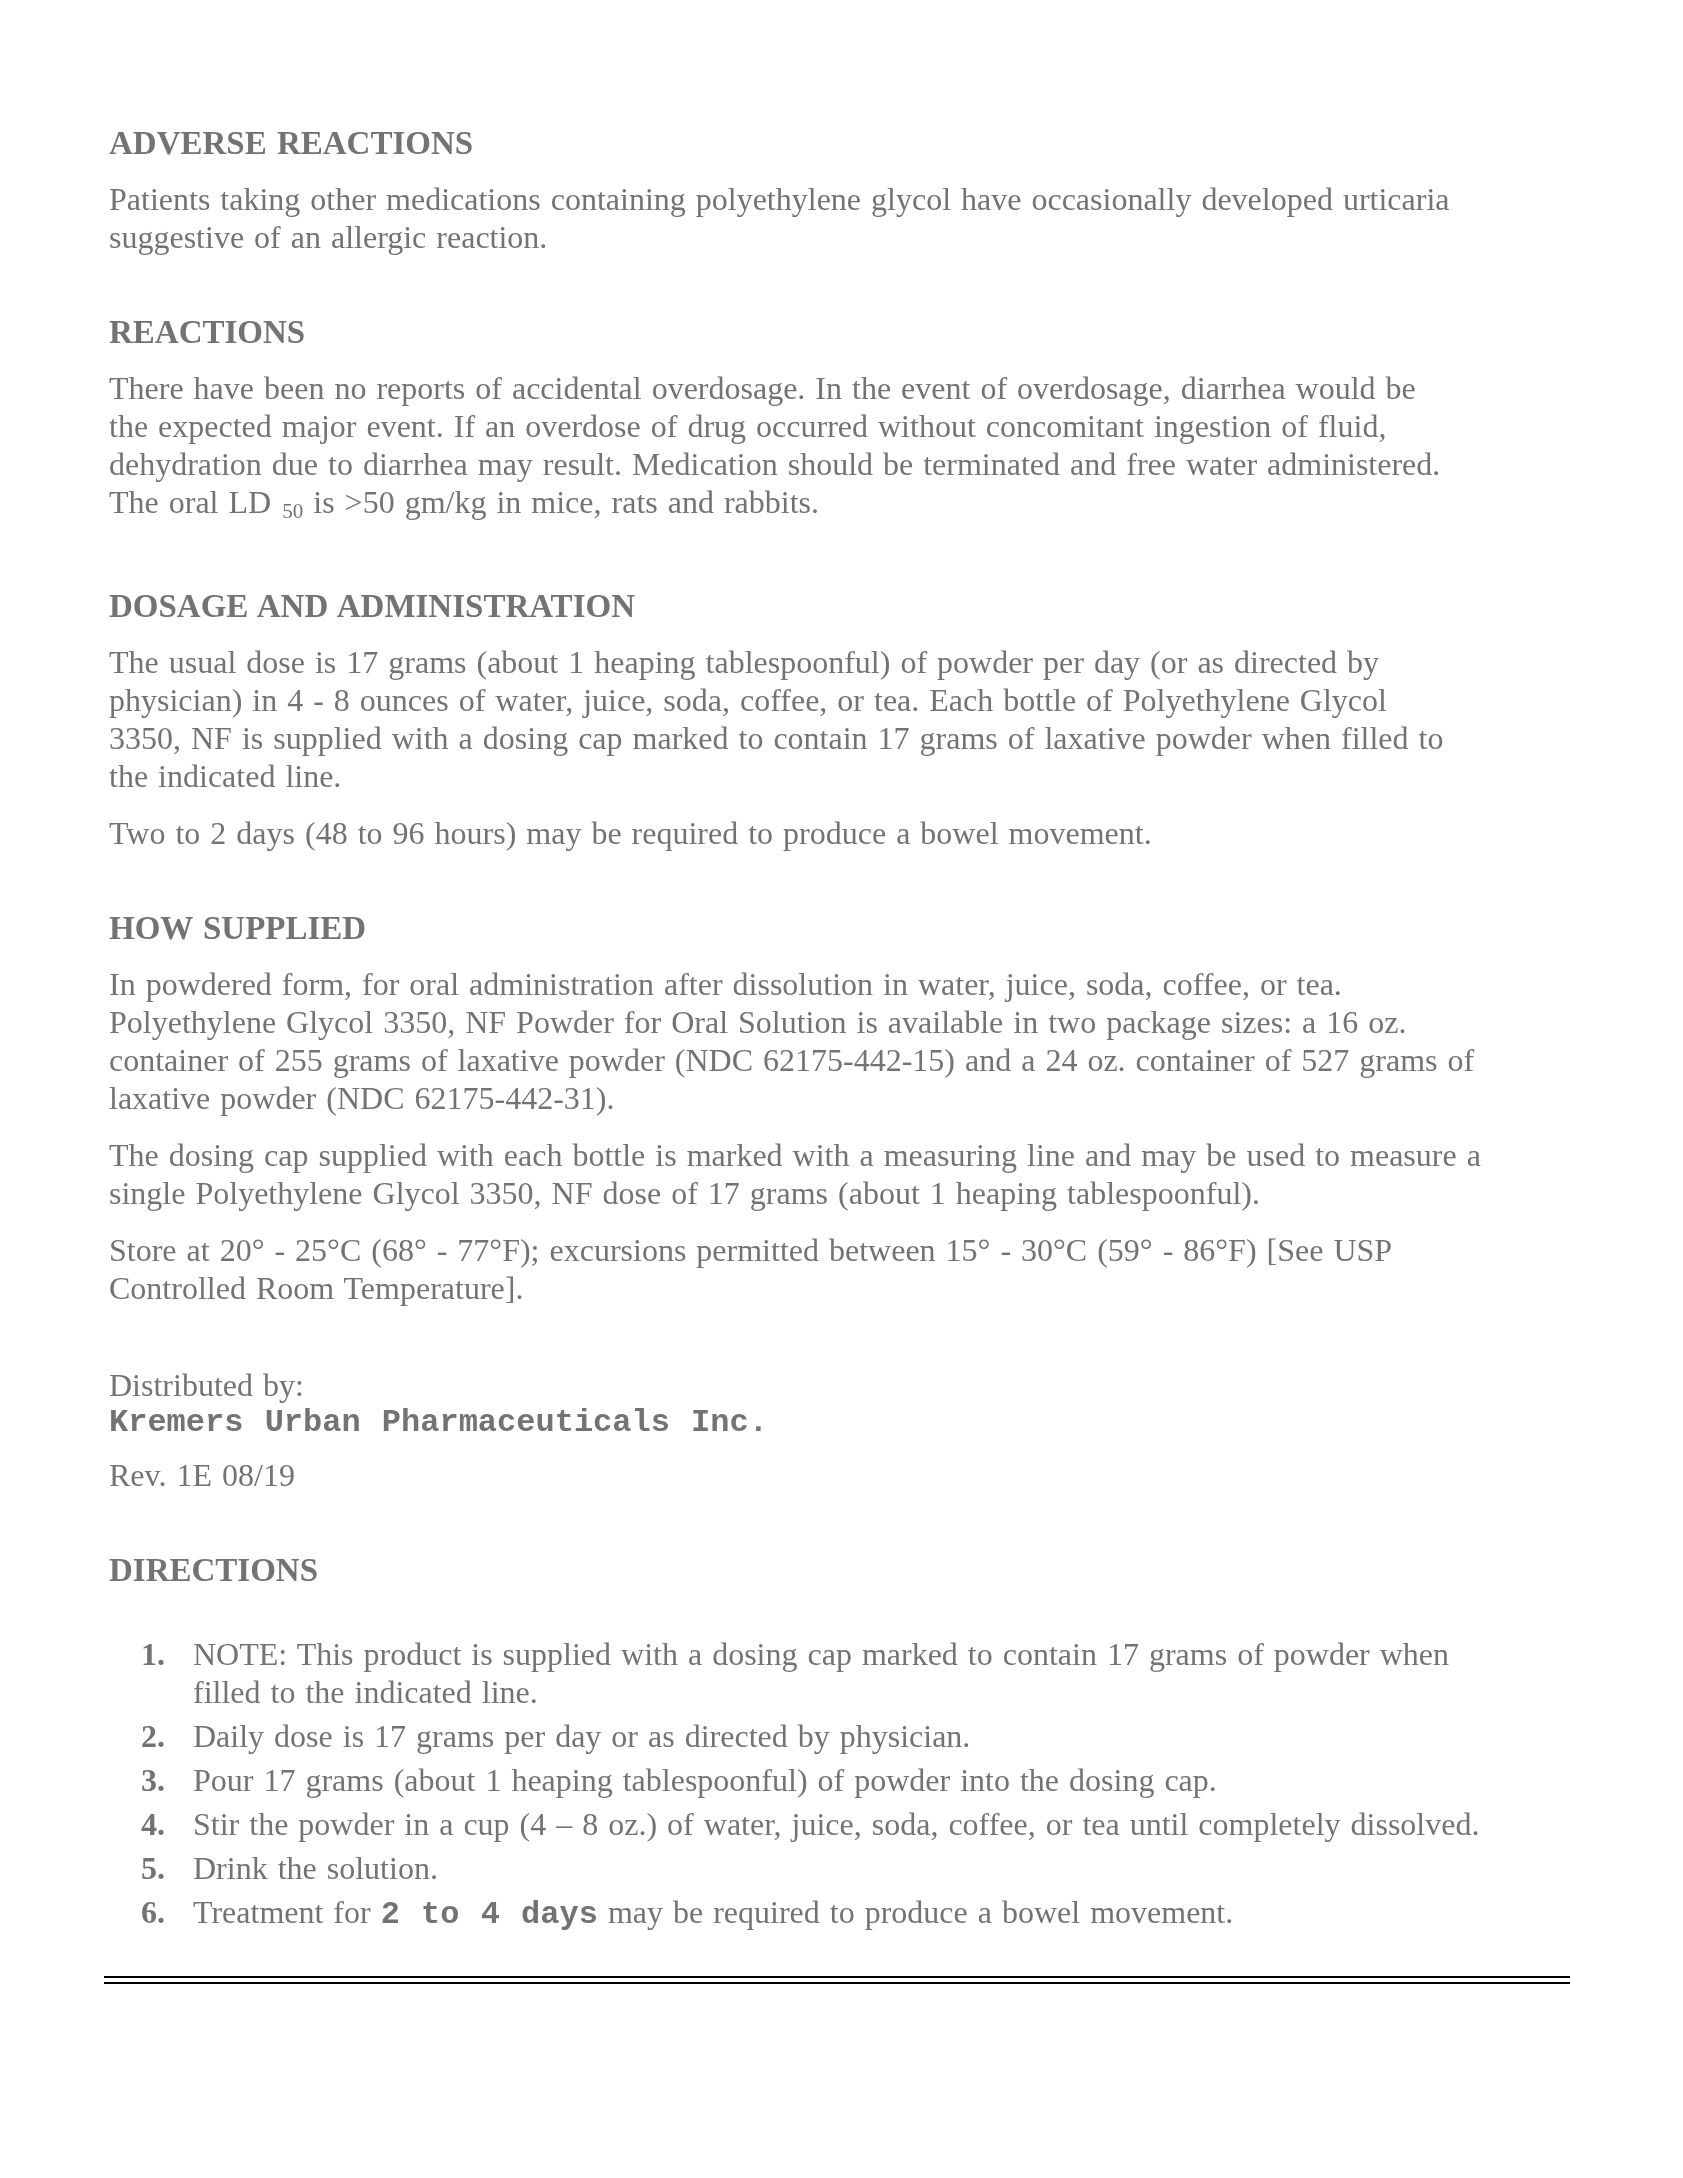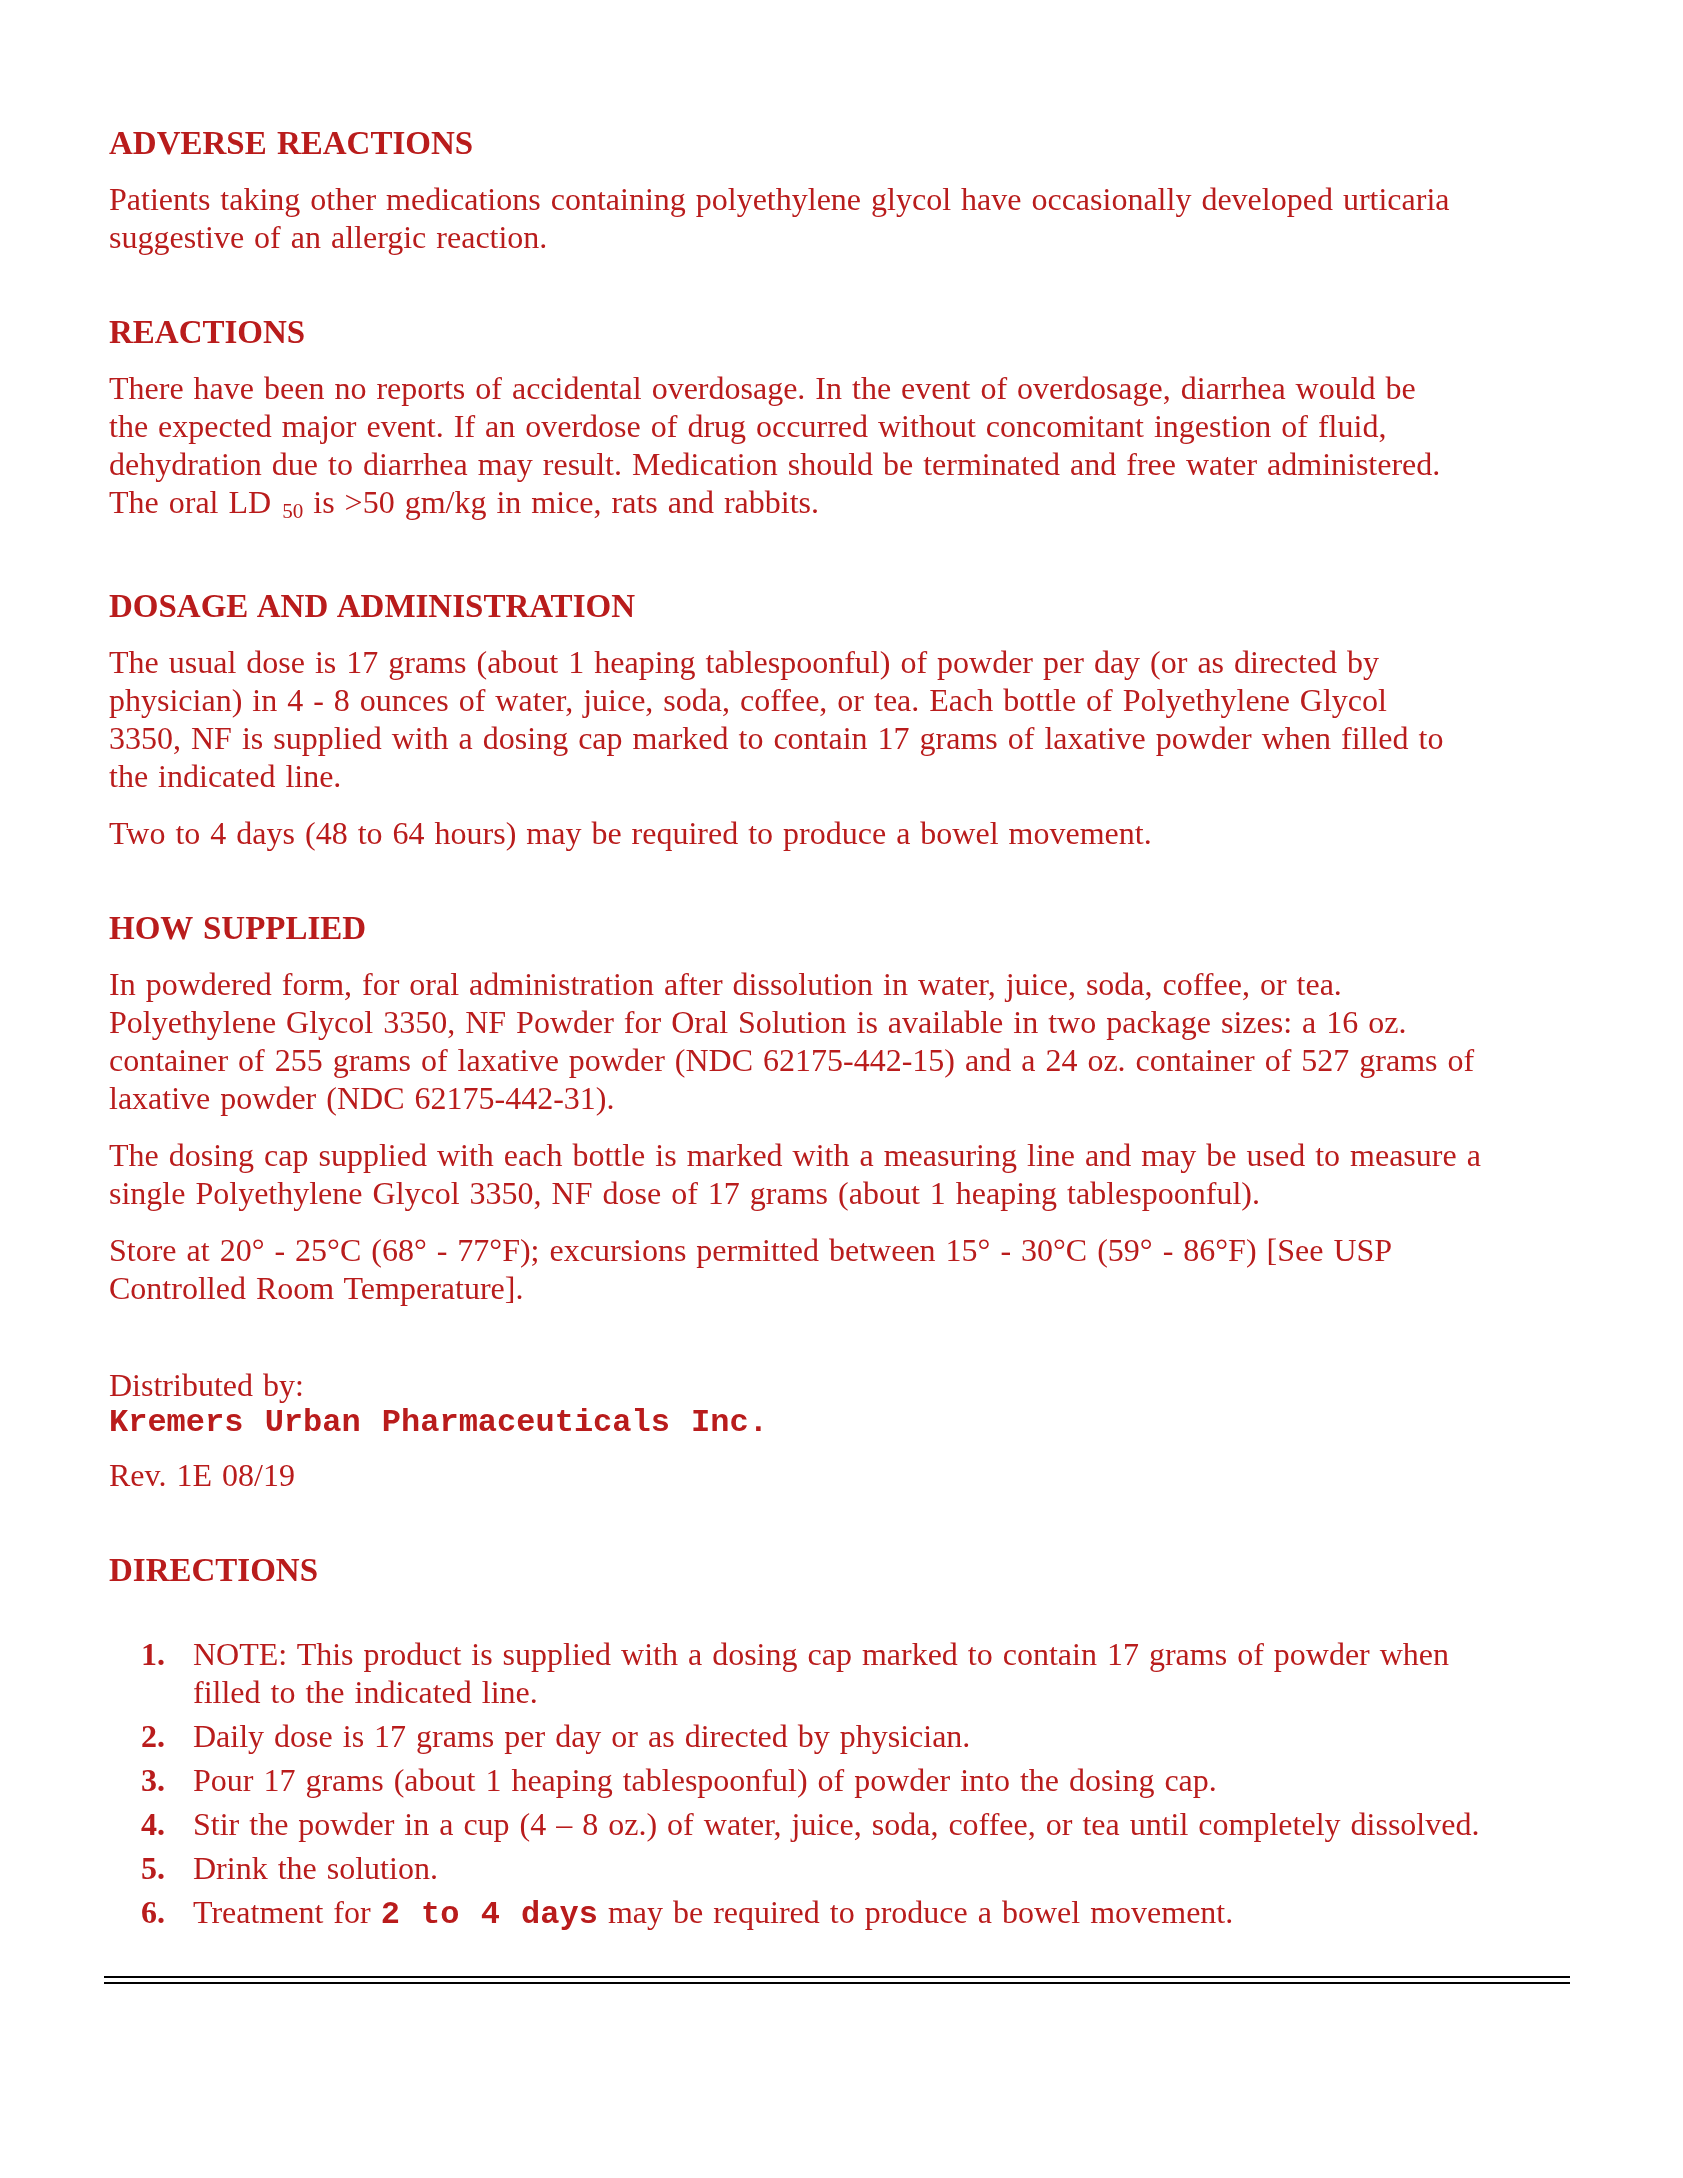--- a/index.html
+++ b/index.html
@@ -10,21 +10,21 @@
   .page {
     position: relative;
     box-sizing: border-box;
     width: 1683px;
     height: 2178px;
     background: #ffffff;
     padding: 124px 111px 0 109px;
     font-family: "Liberation Serif", "DejaVu Serif", serif;
     font-size: 32px;
     line-height: 38px;
-    color: #b91c1c;
+    color: #737373;
     word-spacing: 2px;
     overflow: hidden;
   }
   .sec-heading {
     font-weight: bold;
     font-size: 33px;
     margin: 57px 0 18px 0;
   }
   .sec-heading.first {
     margin-top: 0;
@@ -94,21 +94,21 @@
       <span>The oral LD</span><sub class="ld50-sub">50</sub><span> is &gt;50 gm/kg in mice, rats and rabbits.</span>
     </p>
   </section>
 
   <section>
     <div class="sec-heading">DOSAGE AND ADMINISTRATION</div>
     <p class="para lines">The usual dose is 17 grams (about 1 heaping tablespoonful) of powder per day (or as directed by
 physician) in 4 - 8 ounces of water, juice, soda, coffee, or tea. Each bottle of Polyethylene Glycol
 3350, NF is supplied with a dosing cap marked to contain 17 grams of laxative powder when filled to
 the indicated line.</p>
-    <p class="para lines">Two to 4 days (48 to 64 hours) may be required to produce a bowel movement.</p>
+    <p class="para lines">Two to 2 days (48 to 96 hours) may be required to produce a bowel movement.</p>
   </section>
 
   <section>
     <div class="sec-heading">HOW SUPPLIED</div>
     <p class="para lines">In powdered form, for oral administration after dissolution in water, juice, soda, coffee, or tea.
 Polyethylene Glycol 3350, NF Powder for Oral Solution is available in two package sizes: a 16 oz.
 container of 255 grams of laxative powder (NDC 62175-442-15) and a 24 oz. container of 527 grams of
 laxative powder (NDC 62175-442-31).</p>
     <p class="para lines">The dosing cap supplied with each bottle is marked with a measuring line and may be used to measure a
 single Polyethylene Glycol 3350, NF dose of 17 grams (about 1 heaping tablespoonful).</p>

